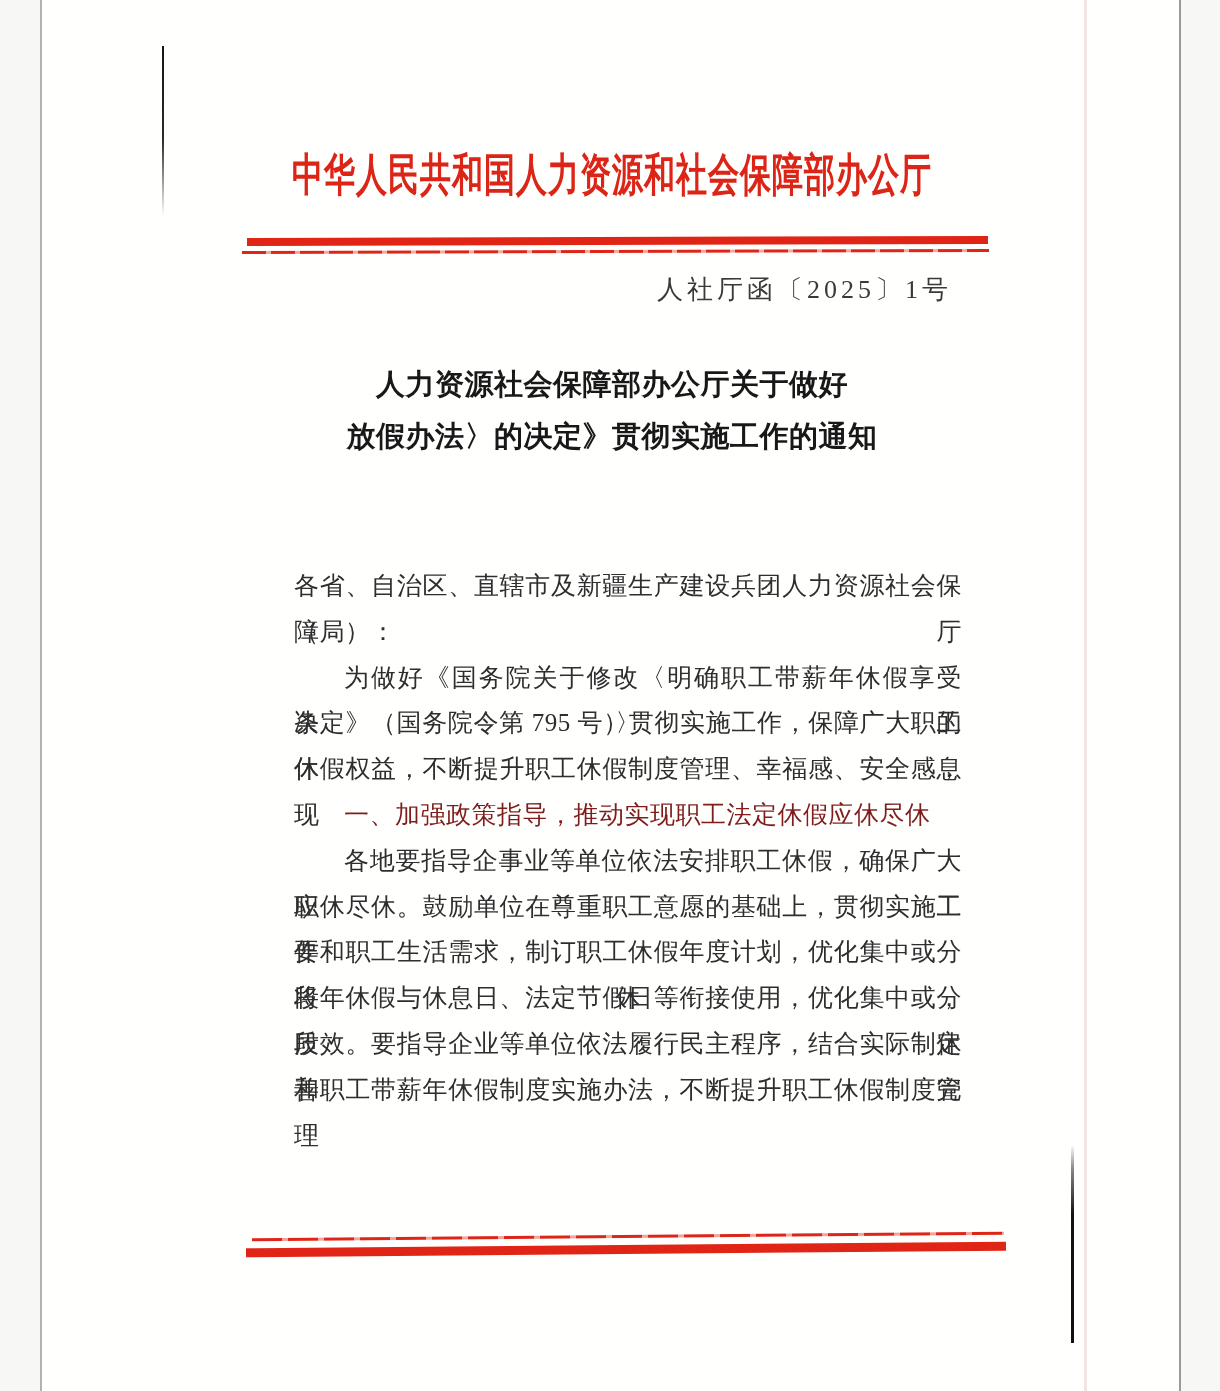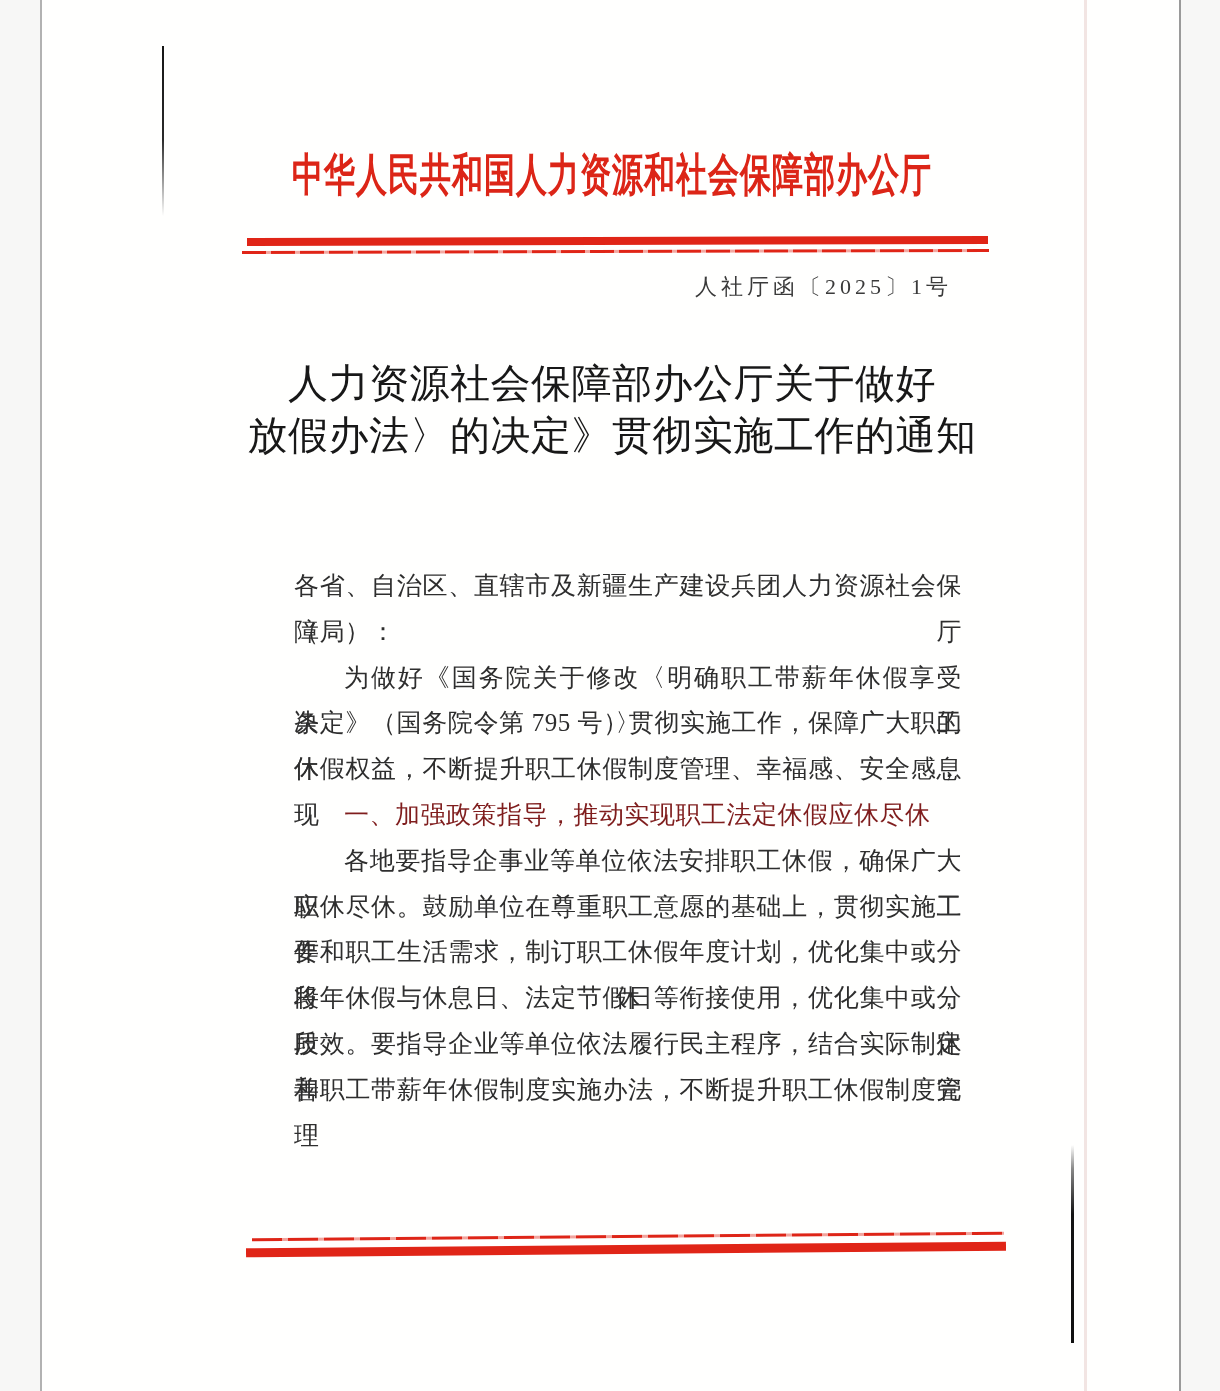--- a/index.html
+++ b/index.html
@@ -40,27 +40,27 @@
     position:absolute;left:247px;top:237px;width:741px;height:8px;
     background:#e02517;transform:rotate(-0.15deg);
   }
   .rule-thin-top{
     position:absolute;left:242px;top:250px;width:747px;height:3px;
     background:repeating-linear-gradient(90deg,#e02517 0 24px,rgba(224,37,23,.40) 24px 29px);
     transform:rotate(-0.15deg);
   }
   .doc-number{
     position:absolute;left:540px;top:272px;width:412px;
-    text-align:right;font-size:22px;letter-spacing:4px;color:#3a3a3a;
+    text-align:right;font-size:26px;letter-spacing:4px;color:#3a3a3a;
     white-space:nowrap;
   }
   
   .title{
     position:absolute;left:238px;top:358px;width:748px;
-    text-align:center;font-weight:normal;font-size:40px;line-height:52px;
+    text-align:center;font-weight:bold;font-size:29px;line-height:52px;
     letter-spacing:0.5px;color:#181818;
   }
   
   .body-text{
     position:absolute;left:270px;top:563px;width:692px;
     font-size:25px;line-height:45.8px;letter-spacing:0.5px;color:#2e2e2e;
   }
   .line{display:block;height:45.8px;white-space:nowrap;margin-left:24px;}
   .line.justify{
     white-space:normal;text-align:justify;text-align-last:justify;

